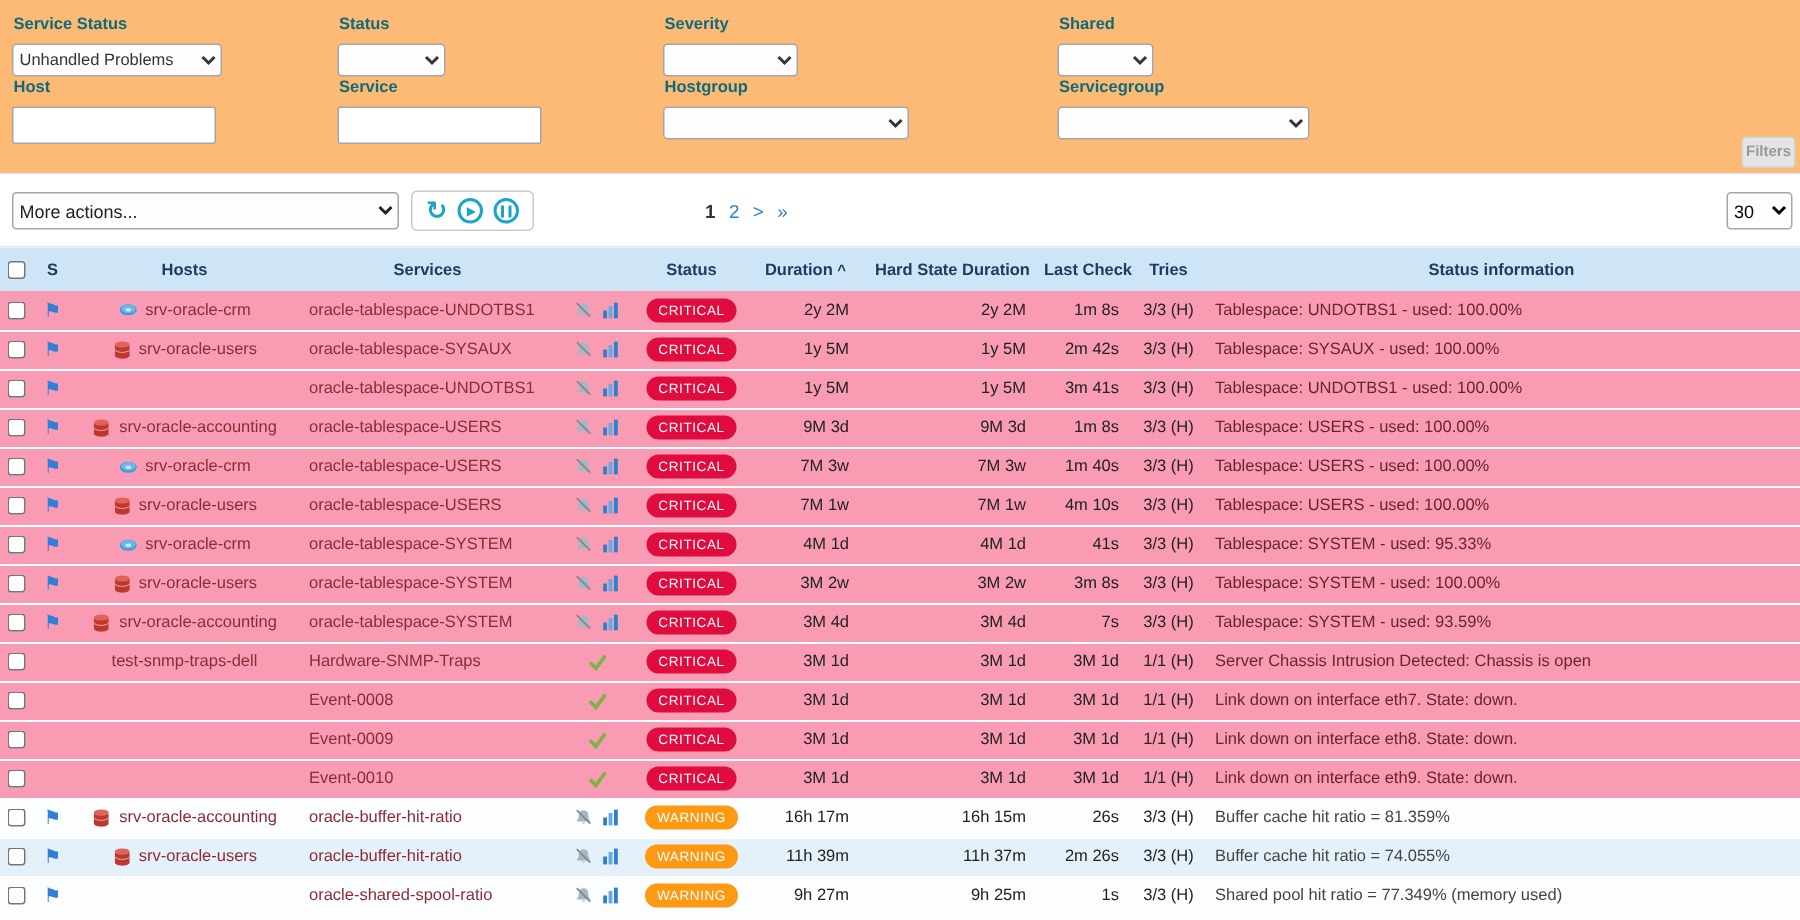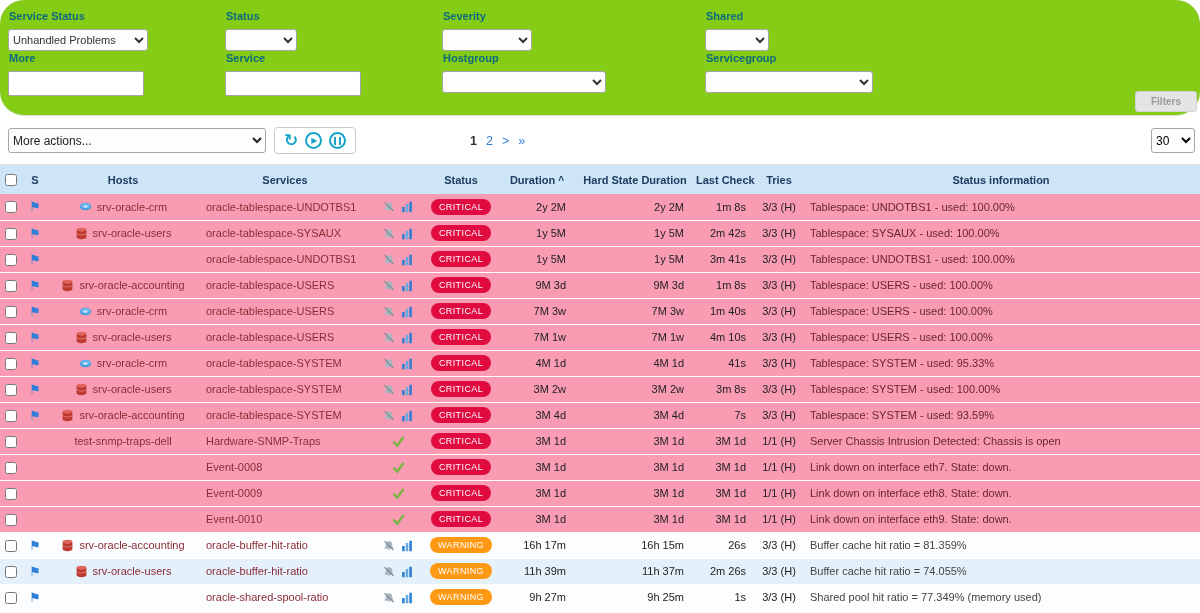--- a/index.html
+++ b/index.html
@@ -3,37 +3,37 @@
 <meta charset="utf-8">
 <style>
   * { box-sizing: border-box; }
   html,body { margin:0; padding:0; }
   body {
     width:1200px; height:613px; overflow:hidden; background:#fff;
     font-family:"Liberation Sans","DejaVu Sans",sans-serif;
   }
 
   
-  .filter-panel { position:relative; height:116px; background:#84cc16; border-bottom:1px solid #dcdcdc;border-radius:24px; }
+  .filter-panel { position:relative; height:116px; background:#fdba74; border-bottom:1px solid #dcdcdc; }
   .ff { position:absolute; }
   .ff label { display:block; font-size:11px; font-weight:bold; color:#0f6a7d; margin:0 0 7px 1px; }
   .ff select { height:22px; font-size:11px; color:#333; border:1px solid #a6a6a6; border-radius:3px; background:#fdfdfd; }
   .ff input { height:25px; font-size:11px; color:#333; border:1px solid #a6a6a6; border-radius:2px; padding:0 4px; background:#fff; }
   .f1 { left:8px;   top:10px; }  .f1 select { width:140px; }
   .f2 { left:225px; top:10px; }  .f2 select { width:72px; }
   .f3 { left:442px; top:10px; }  .f3 select { width:90px; }
   .f4 { left:705px; top:10px; }  .f4 select { width:64px; }
   .f5 { left:8px;   top:52px; }  .f5 input  { width:136px; }
   .f6 { left:225px; top:52px; }  .f6 input  { width:136px; }
   .f7 { left:442px; top:52px; }  .f7 select { width:164px; }
   .f8 { left:705px; top:52px; }  .f8 select { width:168px; }
   .f9 { left:973px; top:52px; }  .f9 input  { width:136px; }
   .filters-btn {
     position:absolute; right:3px; bottom:3px; background:#e4e4e4; border:1px solid #d2d2d2;
-    color:#999; font-size:10px; font-weight:bold; padding:4px 15px; border-radius:3px; cursor:pointer;
+    color:#999; font-size:10px; font-weight:bold; padding:4px 2px; border-radius:3px; cursor:pointer;
   }
 
   
   .action-bar { position:relative; height:49px; background:#fff; border-bottom:1px solid #e6e6e6; }
   .more-actions {
     position:absolute; left:8px; top:12px; width:258px; height:25px; font-size:12px;
     border:1px solid #a6a6a6; border-radius:3px; background:#fdfdfd; color:#222;
   }
   .btn-group {
     position:absolute; left:274px; top:11px; height:27px; display:flex; align-items:center;
@@ -92,21 +92,21 @@
   </div>
   <div class="ff f3">
     <label>Severity</label>
     <select><option></option></select>
   </div>
   <div class="ff f4">
     <label>Shared</label>
     <select><option></option></select>
   </div>
   <div class="ff f5">
-    <label>More</label>
+    <label>Host</label>
     <input type="text" value="" style="">
   </div>
   <div class="ff f6">
     <label>Service</label>
     <input type="text" value="" style="">
   </div>
   <div class="ff f7">
     <label>Hostgroup</label>
     <select><option></option></select>
   </div>

